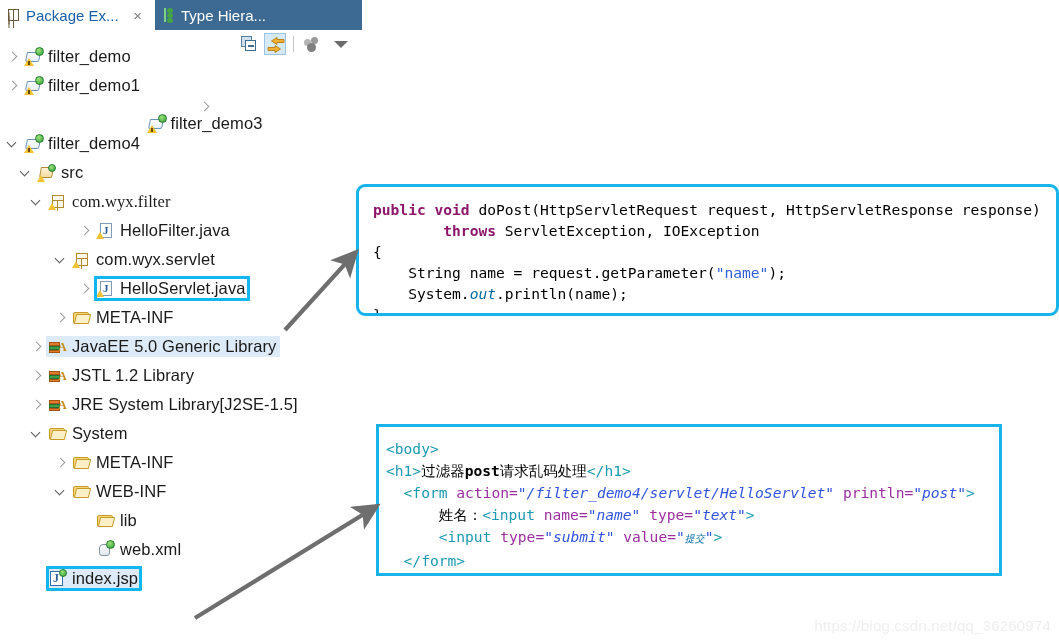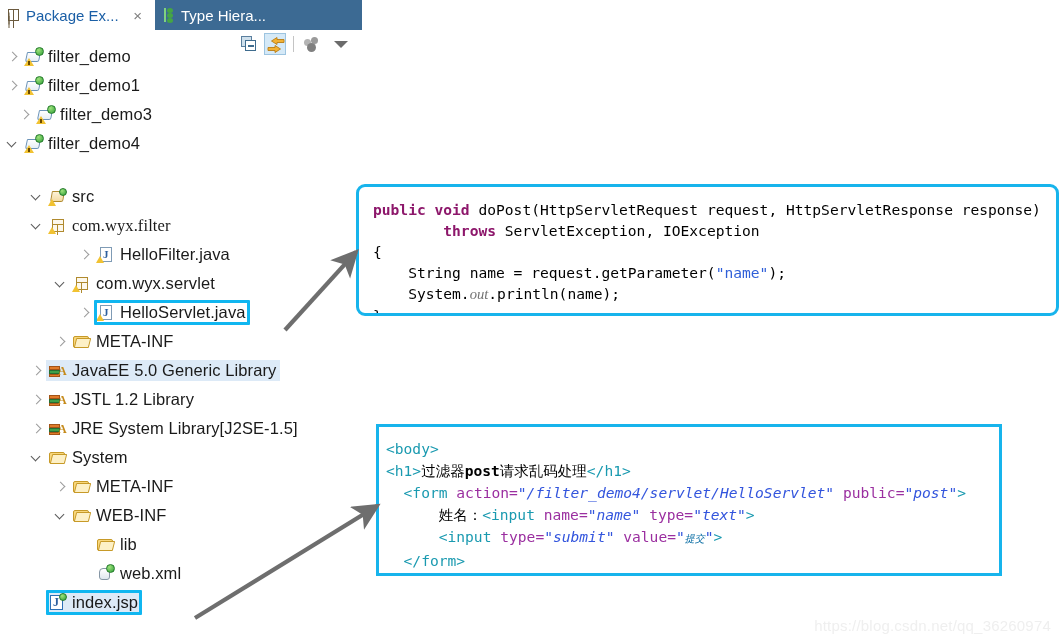--- a/index.html
+++ b/index.html
@@ -417,21 +417,21 @@
     color: #000000;
     white-space: pre;
   }
   #javabox { left: 356px; top: 184px; width: 703px; height: 132px; border-radius: 9px; }
   #javabox pre { padding: 12px 0 0 14px; }
   #jspbox  { left: 376px; top: 424px; width: 626px; height: 152px; }
   #jspbox pre { padding: 11px 0 0 7px; font-size: 14.6px; line-height: 22px; }
 
   .kw   { color: #8d176b; font-weight: bold; }
   .str  { color: #2f5fd8; }
-  .fld  { color: #737373; font-style: italic; font-family: Liberation Serif, serif; }
+  .fld  { color: #0369a1; font-style: italic; }
   .tag  { color: #1a9ab0; }
   .attr { color: #9b2fa0; }
   .val  { color: #3355dd; font-style: italic; }
   .cn   { font-family: "DejaVu Sans", sans-serif; color:#000; font-size:14.5px;}
   .cnb  { font-family: "DejaVu Sans Mono", monospace; font-weight:bold; color:#000;}
   .cni  { font-family: "DejaVu Sans", sans-serif; color:#0369a1; font-style:italic; font-size:10px;}
 
   
   #arrows { position:absolute; left:0; top:0; width:1059px; height:642px; pointer-events:none; }
 
@@ -499,21 +499,21 @@
       <span class="twisty closed"></span>
       <span style="position: relative; display: inline-flex; align-items: center; padding: 1px 4px 1px 2px;">
         <span class="node-icon ic-proj">
           <span class="body"></span>
           <span class="globe"></span>
           <span class="warn"></span>
         </span>
         <span class="label">filter_demo1</span>
       </span>
     </div>
-    <div class="row" style="padding-left: 18px;">
+    <div class="row" style="padding-left: 11px; flex-direction: column;">
       <span class="twisty closed"></span>
       <span style="position: relative; display: inline-flex; align-items: center; padding: 1px 4px 1px 2px;">
         <span class="node-icon ic-proj">
           <span class="body"></span>
           <span class="globe"></span>
           <span class="warn"></span>
         </span>
         <span class="label">filter_demo3</span>
       </span>
     </div>
@@ -521,21 +521,21 @@
       <span class="twisty open"></span>
       <span style="position: relative; display: inline-flex; align-items: center; padding: 1px 4px 1px 2px;">
         <span class="node-icon ic-proj">
           <span class="body"></span>
           <span class="globe"></span>
           <span class="warn"></span>
         </span>
         <span class="label">filter_demo4</span>
       </span>
     </div>
-    <div class="row" style="padding-left: 30px; margin-top: 24px;">
+    <div class="row" style="padding-left: 19px;">
       <span class="twisty open"></span>
       <span style="position: relative; display: inline-flex; align-items: center; padding: 1px 4px 1px 2px;">
         <span class="node-icon ic-srcfolder">
           <span class="body"></span>
           <span class="globe"></span>
           <span class="warn"></span>
         </span>
         <span class="label">src</span>
       </span>
     </div>
@@ -698,21 +698,21 @@
         <span class="kw">throws</span> ServletException, IOException
 {
     String name = request.getParameter(<span class="str">"name"</span>);
     System.<span class="fld">out</span>.println(name);
 }</pre>
 </div>
 
 <div class="codebox" id="jspbox">
 <pre><span class="tag">&lt;body&gt;</span>
 <span class="tag">&lt;h1&gt;</span><span class="cn">过滤器</span><span class="cnb">post</span><span class="cn">请求乱码处理</span><span class="tag">&lt;/h1&gt;</span>
-  <span class="tag">&lt;form</span> <span class="attr">action=</span><span class="val">"/filter_demo4/servlet/HelloServlet"</span> <span class="attr">public=</span><span class="val">"post"</span><span class="tag">&gt;</span>
+  <span class="tag">&lt;form</span> <span class="attr">action=</span><span class="val">"/filter_demo4/servlet/HelloServlet"</span> <span class="attr">println=</span><span class="val">"post"</span><span class="tag">&gt;</span>
       <span class="cn">姓名：</span><span class="tag">&lt;input</span> <span class="attr">name=</span><span class="val">"name"</span> <span class="attr">type=</span><span class="val">"text"</span><span class="tag">&gt;</span>
       <span class="tag">&lt;input</span> <span class="attr">type=</span><span class="val">"submit"</span> <span class="attr">value=</span><span class="val">"</span><span class="cni">提交</span><span class="val">"</span><span class="tag">&gt;</span>
   <span class="tag">&lt;/form&gt;</span>
 <span class="tag">&lt;/body&gt;</span></pre>
 </div>
 
 <svg id="arrows">
   <defs>
     <marker id="ah" markerWidth="7" markerHeight="7" refX="5.6" refY="3.2" orient="auto">
       <path d="M0,0 L6.6,3.2 L0,6.4 L1.6,3.2 Z" fill="#6e6e6e"></path>

